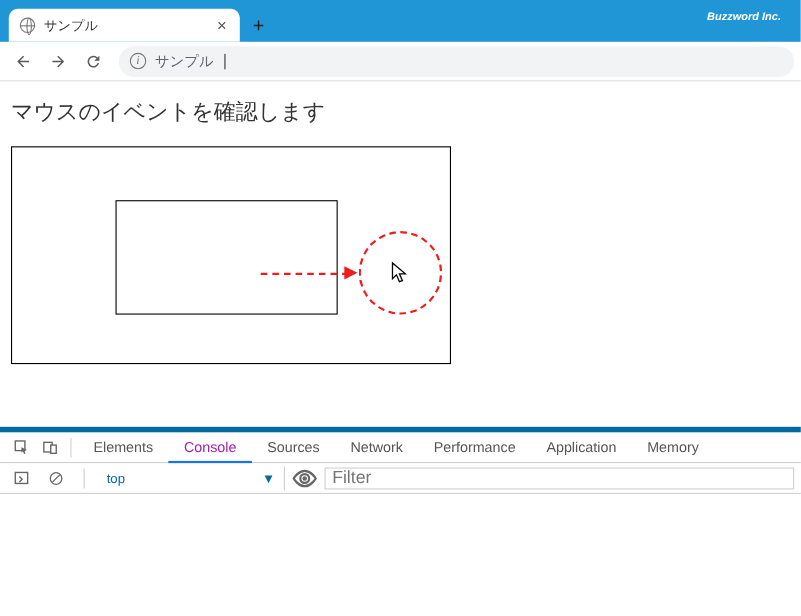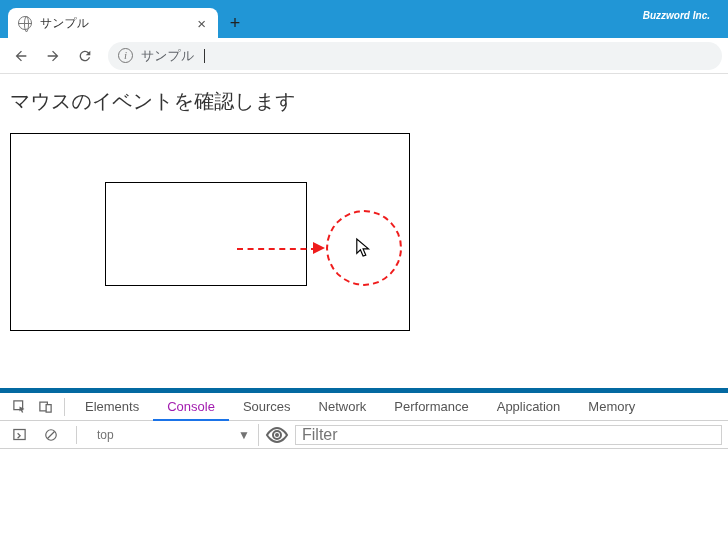--- a/index.html
+++ b/index.html
@@ -38,21 +38,21 @@
     
     .devtools { position: absolute; bottom: 0; left: 0; right: 0; height: 172px; border-top: 5px solid #0369a1; background: #fff; display: flex; flex-direction: column; }
     .dt-tabs { height: 28px; border-bottom: 1px solid #d0d0d0; display: flex; align-items: center; padding: 0 6px; gap: 0; font-size: 13px; color: #555; }
     .dt-iconbtn { width: 26px; height: 26px; display: flex; align-items: center; justify-content: center; cursor: pointer; }
     .dt-iconbtn svg { width: 15px; height: 15px; }
     .dt-sep { width: 1px; height: 18px; background: #d0d0d0; margin: 0 6px; }
     .dt-tab { padding: 0 14px; height: 28px; display: flex; align-items: center; cursor: pointer; }
     .dt-tab.active { border-bottom: 2px solid #1a73e8; color: #a21caf; margin-bottom: -1px; }
     
     .dt-toolbar { height: 28px; border-bottom: 1px solid #d0d0d0; display: flex; align-items: center; padding: 0 6px; gap: 6px; }
-    .context-select { display: flex; align-items: center; gap: 4px; padding: 0 8px; height: 22px; border-right: 1px solid #d0d0d0; cursor: pointer; min-width: 170px; justify-content: space-between; font-size: 12px; color: #737373; }
+    .context-select { display: flex; align-items: center; gap: 4px; padding: 0 8px; height: 22px; border-right: 1px solid #d0d0d0; cursor: pointer; min-width: 170px; justify-content: space-between; font-size: 12px; color: #0369a1; }
     .eye-icon { width: 24px; display: flex; align-items: center; justify-content: center; cursor: pointer; }
     .filter-input { flex: 1; height: 20px; border: 1px solid #d0d0d0; padding: 0 6px; font-size: 16px; color: #888; outline: none; }
     .levels { border-left: 1px solid #d0d0d0; padding: 0 8px; height: 22px; display: flex; align-items: center; font-size: 12px; color: #333; cursor: pointer; }
     
     .console-body { flex: 1; padding: 4px 0 0 0; font-family: "Consolas", "Menlo", monospace; font-size: 12.5px; color: #333; overflow: hidden; }
     .console-line { padding: 3px 8px 3px 24px; white-space: pre; }
     .console-line.highlight { outline: 1.6px dashed #ef1c1c; outline-offset: -2px; margin: 2px 6px 2px 16px; padding-left: 8px; }
     .prompt-line { color: #1a73e8; padding: 4px 8px; font-weight: bold; }
     
     .stop-sign svg { width: 14px; height: 14px; }

